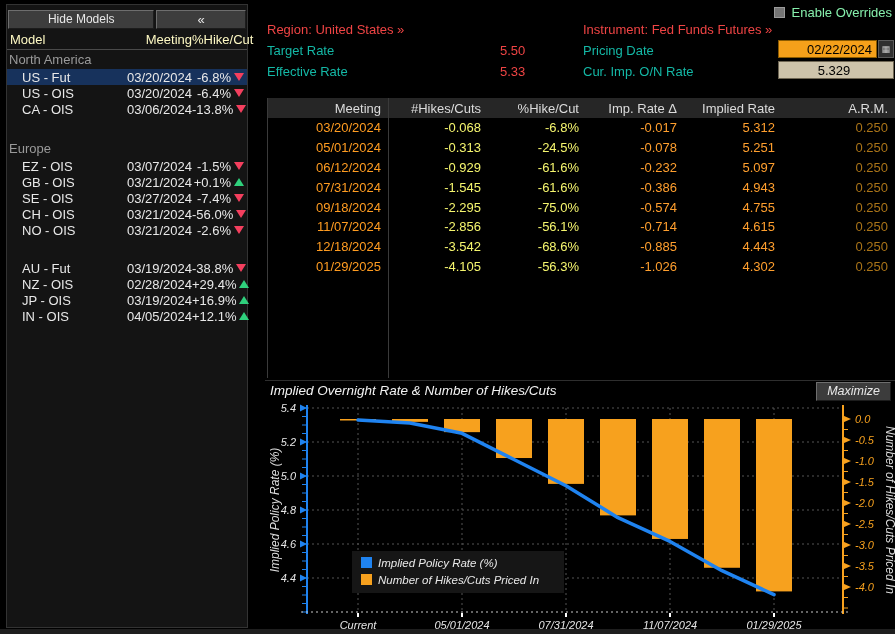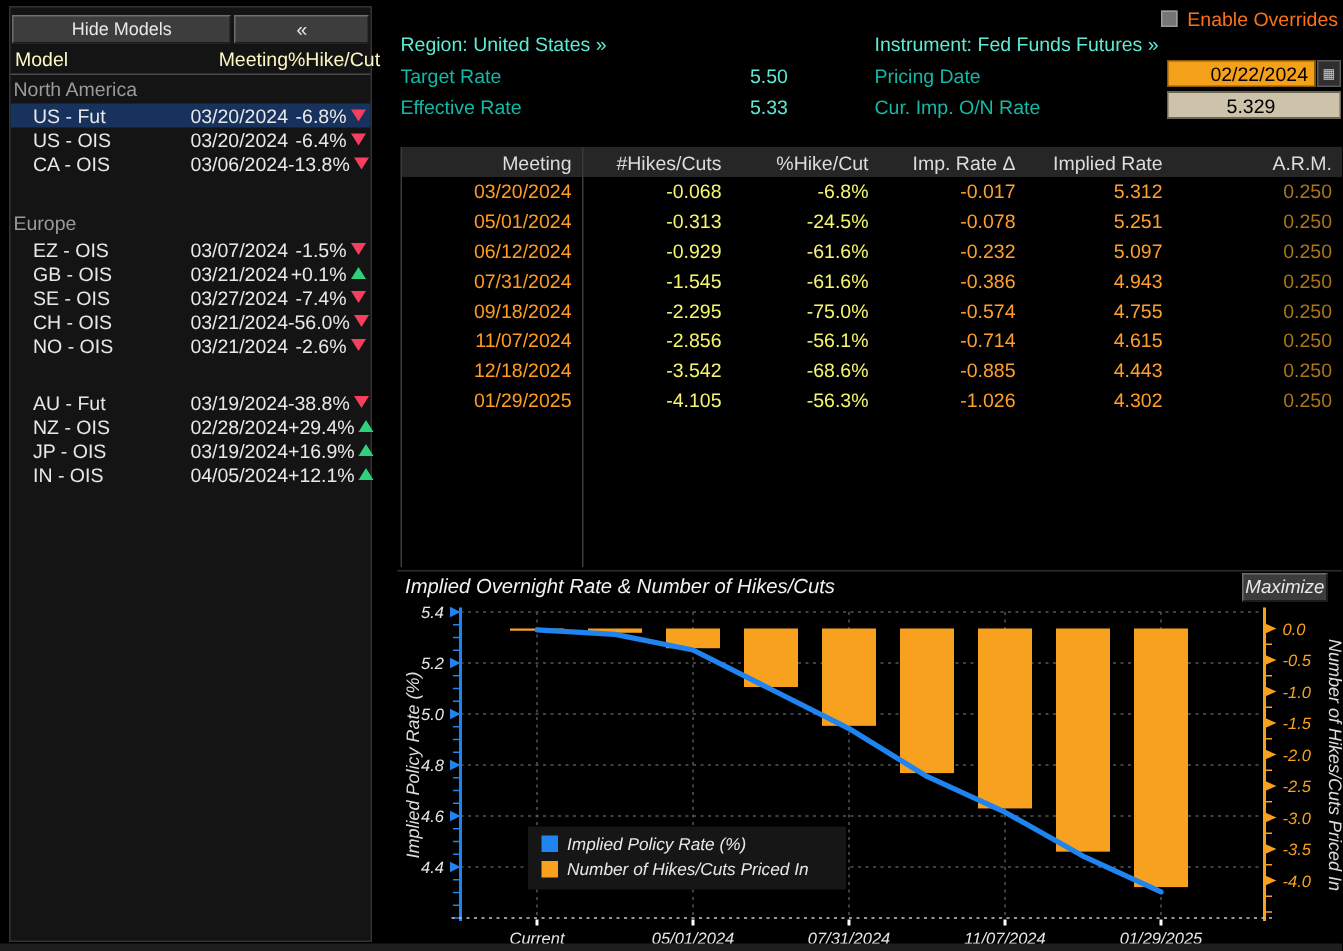--- a/index.html
+++ b/index.html
@@ -25,23 +25,23 @@
   .sb-row .m{padding-left:12px;}
   .sb-row .d{text-align:right;}
   .sb-row .p{text-align:right;display:flex;justify-content:flex-end;align-items:center;}
   .sb-row.sel{background:#17325c;}
   .tri{display:inline-block;width:0;height:0;margin-left:3px;}
   .tri.down{border-left:5px solid transparent;border-right:5px solid transparent;border-top:8px solid #f43f5e;}
   .tri.up{border-left:5px solid transparent;border-right:5px solid transparent;border-bottom:8px solid #2fd07c;}
   
   .hdr-abs{position:absolute;font-size:13px;white-space:nowrap;}
   .lbl-orange{color:#14b8a6;}
-  .lbl-white{color:#5eead4;}
+  .lbl-white{color:#ef4444;}
   .overrides{position:absolute;right:3px;top:5px;display:flex;align-items:center;gap:7px;
-             font-size:13px;color:#f97316;}
+             font-size:13px;color:#86efac;}
   .chk{display:inline-block;width:11px;height:11px;background:#757575;border:1px solid #9b9b9b;
        box-sizing:border-box;cursor:pointer;}
   .inp{position:absolute;height:18px;line-height:18px;font-size:13px;color:#000;
        text-align:right;box-sizing:border-box;padding-right:4px;}
   .inp.date{left:778px;top:40px;width:99px;background:#f5a01a;border:1px solid #8a5a00;}
   .cal-btn{position:absolute;left:878px;top:40px;width:16px;height:18px;background:#2f2f2f;
            border:1px solid #5a5a5a;box-sizing:border-box;color:#c8c8c8;font-size:9px;
            line-height:16px;text-align:center;cursor:pointer;}
   .inp.rate{left:778px;top:61px;width:116px;background:#cdc3ab;border:1px solid #6e6654;text-align:center;}
   
@@ -54,21 +54,21 @@
           align-items:center;font-size:13px;}
   .mt-row span{text-align:right;padding-right:7px;}
   .mt-row span:nth-child(1){color:#ff9c21;}
   .mt-row span:nth-child(2),.mt-row span:nth-child(3){color:#f5f56e;}
   .mt-row span:nth-child(4),.mt-row span:nth-child(5){color:#ff9f2e;}
   .mt-row span:nth-child(6){color:#aa7418;}
   .mt-vline{position:absolute;left:120px;top:0;bottom:0;width:1px;background:#3a3a3a;}
   
   .chart{position:absolute;left:265px;top:380px;width:630px;height:254px;border-top:1px solid #2e2e2e;box-sizing:border-box;font-style:italic;}
   .chart-title{position:absolute;left:5px;top:2px;font-size:13.5px;color:#f2f2f2;}
-  .maximize{position:absolute;right:10px;top:1px;height:17px;line-height:17px;padding:0 1px;
+  .maximize{position:absolute;right:4px;top:1px;height:17px;line-height:17px;padding:0 10px;
             background:#3c3c3c;color:#e8e8e8;font-size:12.5px;border-top:1px solid #6e6e6e;
             border-left:1px solid #6e6e6e;border-right:1px solid #1c1c1c;border-bottom:1px solid #1c1c1c;cursor:pointer;}
   .chart svg{position:absolute;left:0;top:20px;}
   .bottom-strip{position:absolute;left:0;bottom:0;width:895px;height:5px;background:#1e1e1e;z-index:1;}
 </style>
 </head>
 <body>
 
 <div class="screen">
 

